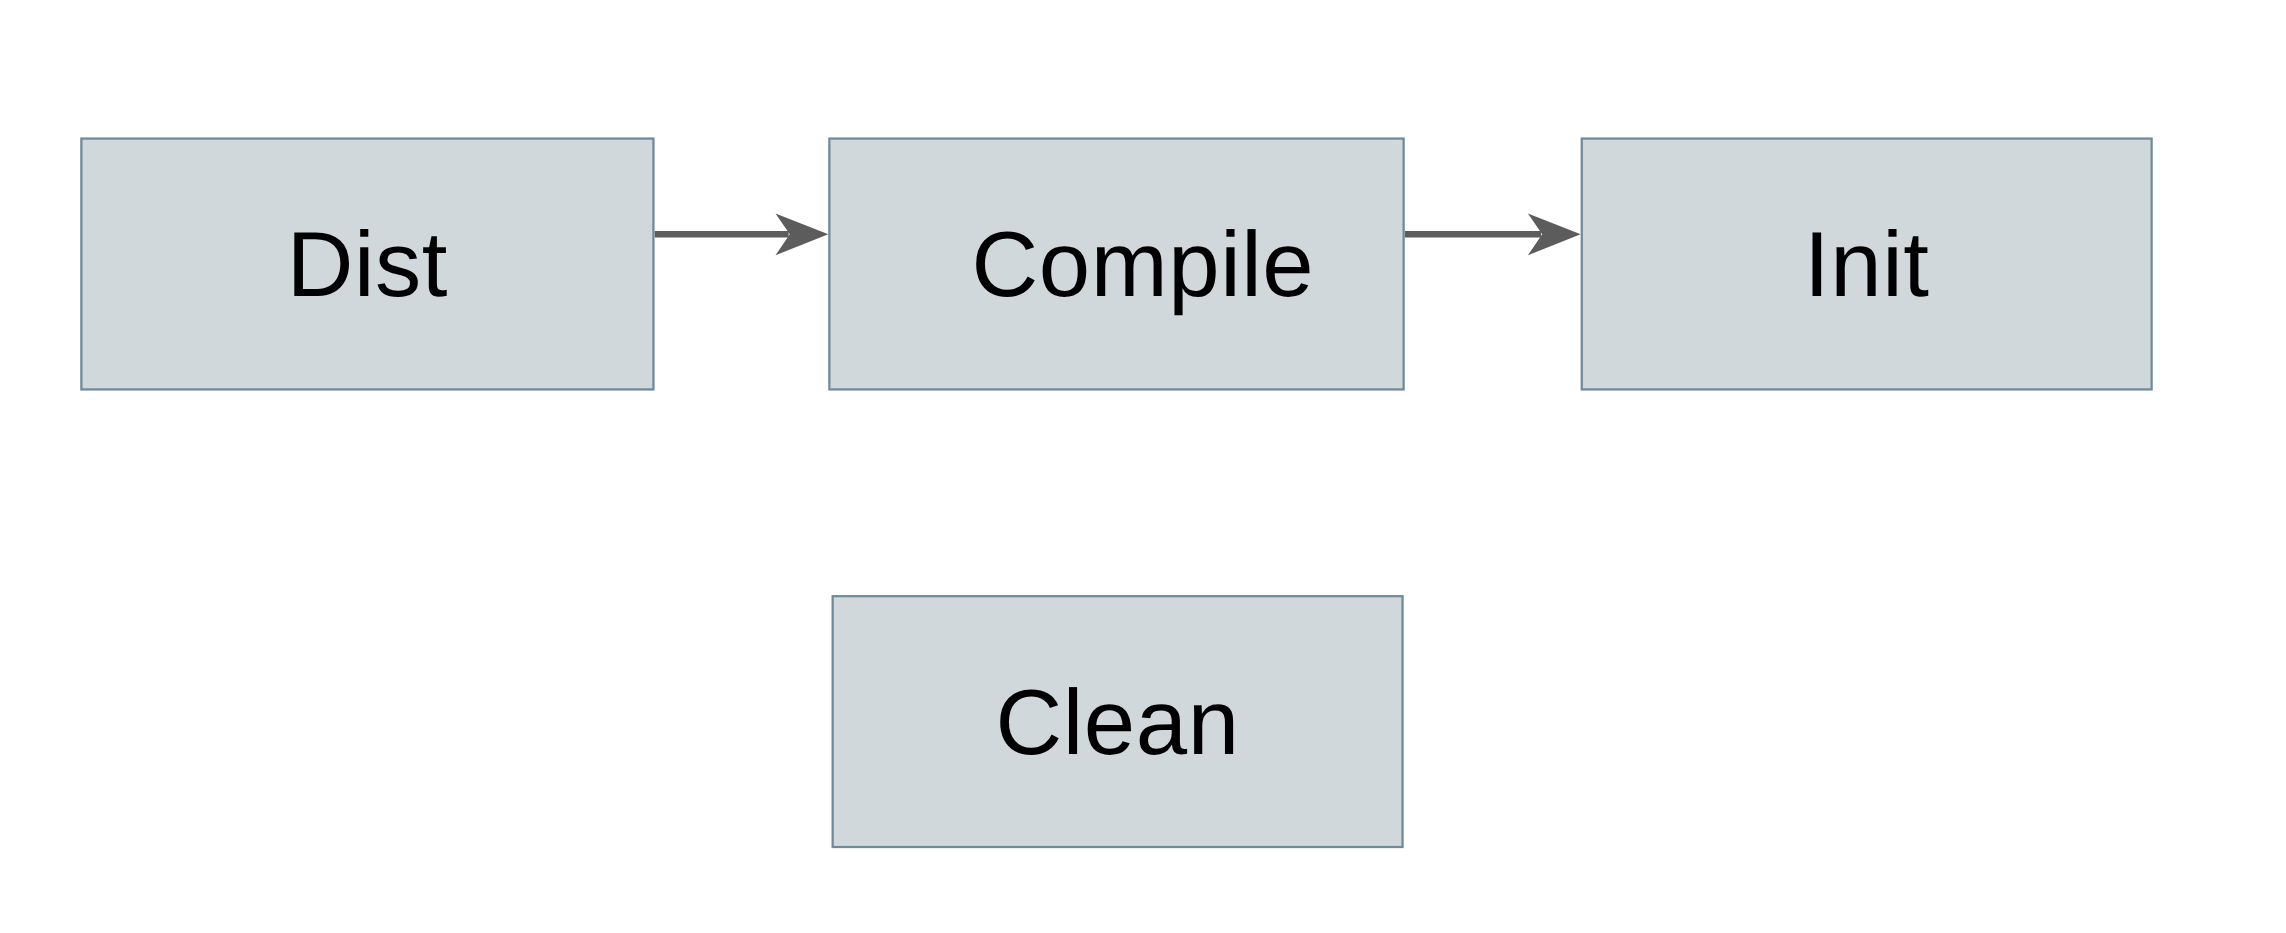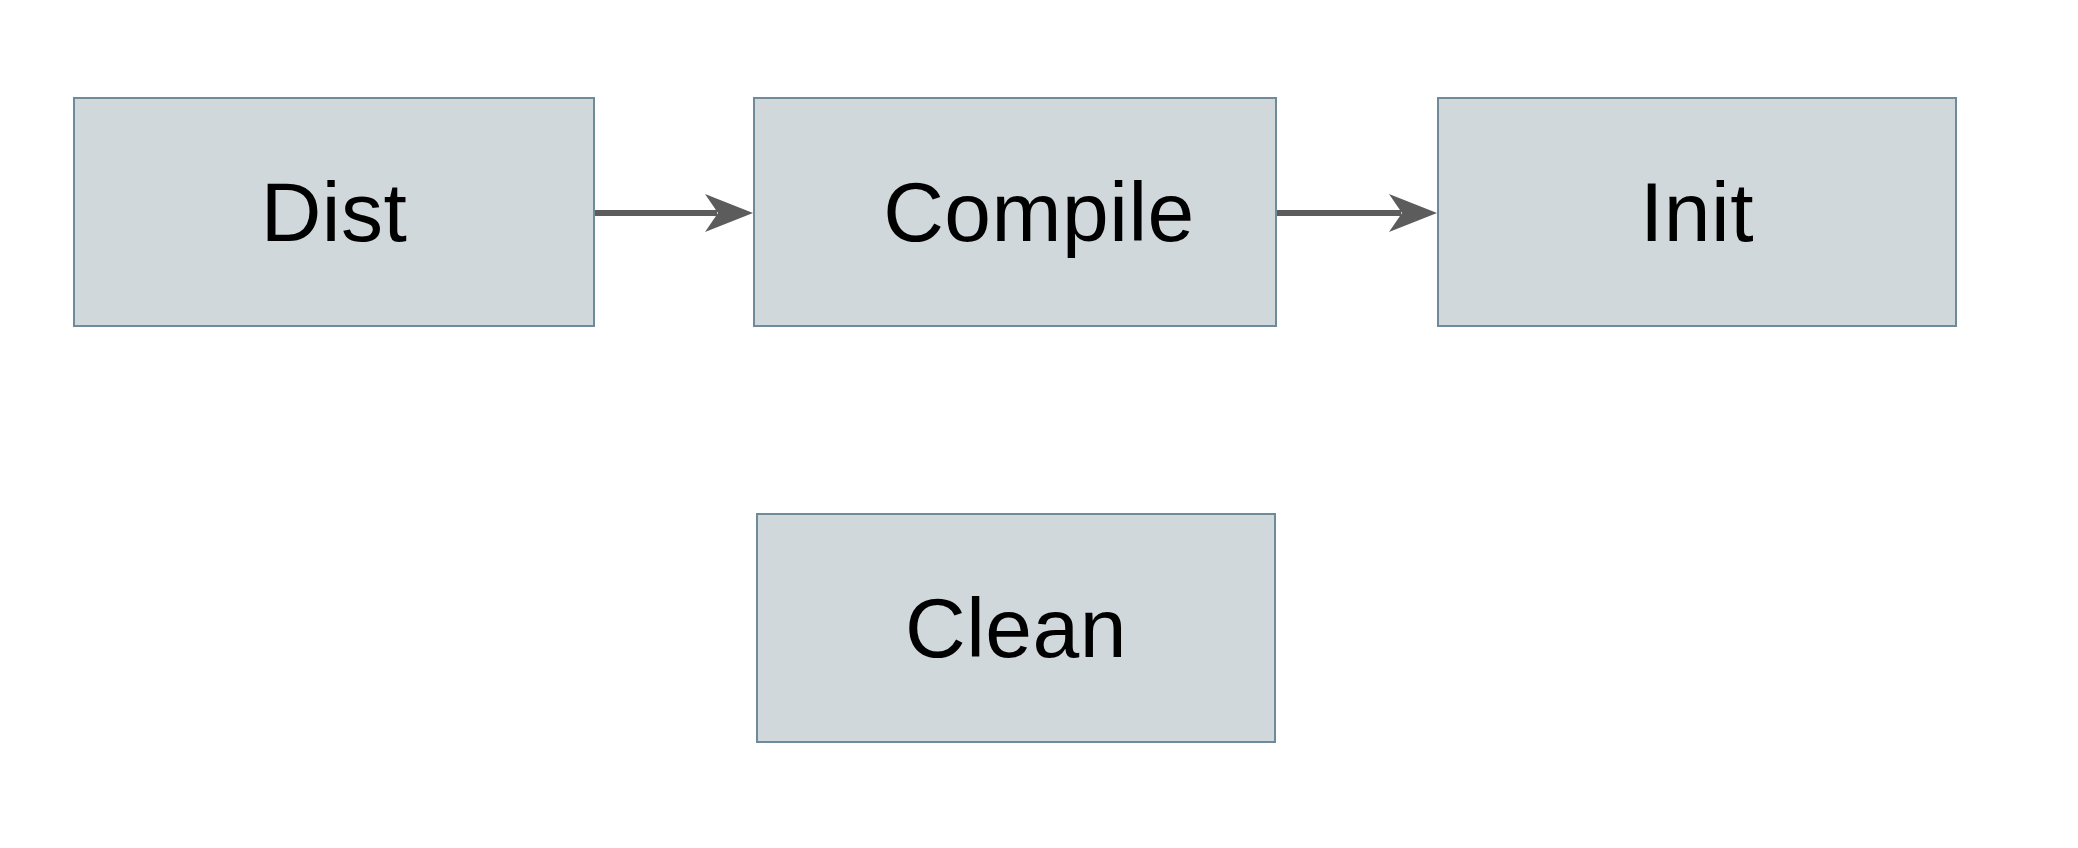--- a/index.html
+++ b/index.html
@@ -23,20 +23,21 @@
     height: 848px;
     background: var(--background);
   }
   .node {
     position: absolute;
     background: var(--node-fill);
     border: 2px solid var(--node-border);
     display: flex;
     align-items: center;
     justify-content: center;
+    margin-top: 28px;
   }
   .node-label {
     color: var(--text);
     font-size: 84px;
     font-weight: 400;
     line-height: 1;
     white-space: nowrap;
     letter-spacing: 0.5px;
   }
   #node-dist    { left: 73px;   top: 97px;  width: 522px; height: 230px; }

